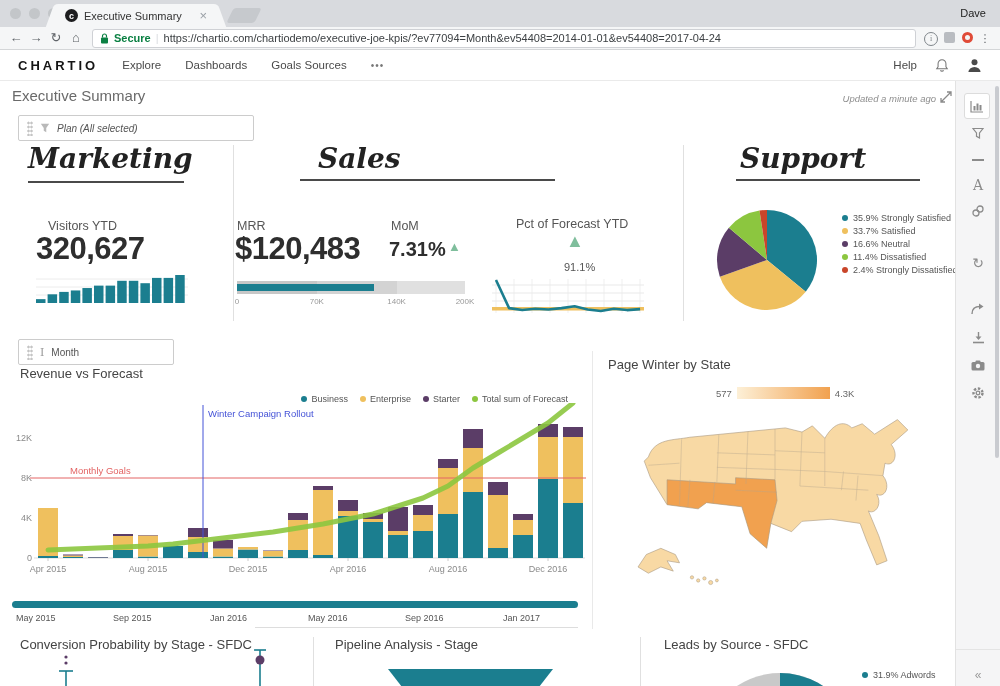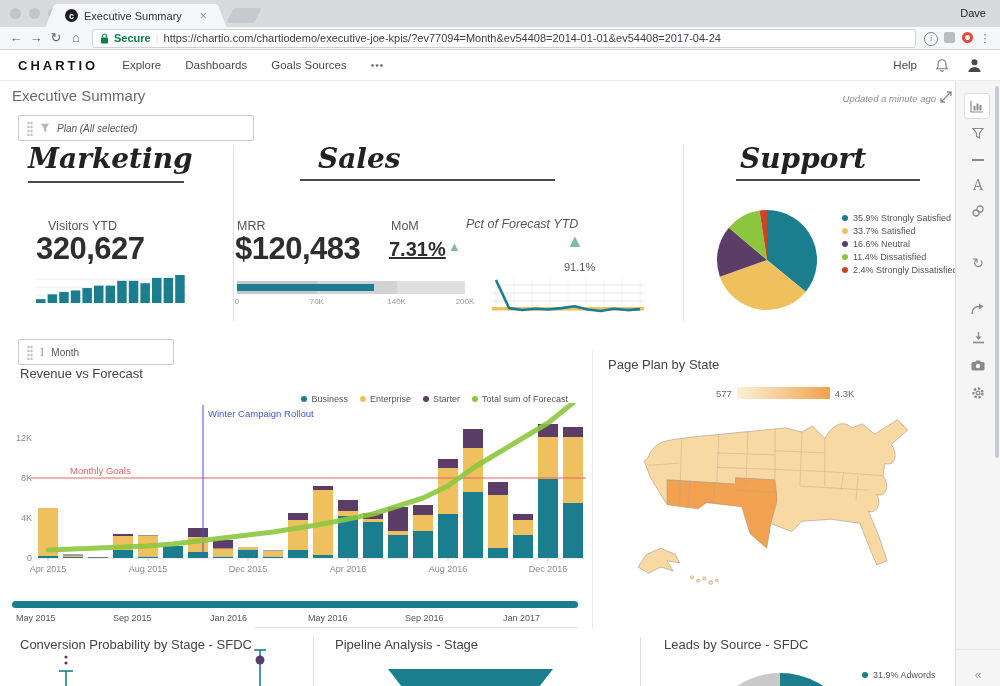--- a/index.html
+++ b/index.html
@@ -51,21 +51,21 @@
   .draghandle{width:6px;height:15px;background-image:radial-gradient(#c4c4c4 1px,transparent 1.2px);
     background-size:3px 4px;flex:0 0 auto;}
   .filtertext{font-size:10px;color:#555;}
   .it{font-style:italic;}
   .sectitle{font-family:"DejaVu Serif","Liberation Serif",serif;font-style:italic;font-weight:bold;
     font-size:28px;color:#222;border-bottom:2px solid #4a4a4a;height:42px;line-height:40px;}
   .vdiv{width:1px;background:#e0e0e0;}
   .hdiv{height:1px;background:#ddd;}
   .kpilabel{font-size:12.5px;color:#555;}
   .kpibig{font-size:31px;font-weight:bold;color:#2e2e2e;letter-spacing:-0.5px;}
-  .kpimed{font-size:20px;font-weight:bold;color:#2e2e2e;text-decoration:underline;}
+  .kpimed{font-size:20px;font-weight:bold;color:#2e2e2e;}
   .deltatri{color:#7fbe9c;font-size:13px;}
   .deltasmall{font-size:11px;color:#555;}
   .ticklabel{position:absolute;font-size:8px;color:#999;transform:translateX(-50%);}
   .bb{position:absolute;top:0;height:13px;}
   .bv{position:absolute;top:3px;height:7px;background:#1B7E8F;}
   .ptitle{font-size:13px;color:#444;}
   .legend{display:flex;gap:12px;align-items:center;}
   .legend .li{display:flex;gap:4px;align-items:center;font-size:9px;color:#555;}
   .ldot{width:6px;height:6px;border-radius:50%;display:inline-block;}
   .plegend .row{display:flex;gap:5px;align-items:center;font-size:9px;color:#555;height:13px;}
@@ -193,21 +193,21 @@
       <span class="ticklabel" style="left:0%">0</span>
       <span class="ticklabel" style="left:35%">70K</span>
       <span class="ticklabel" style="left:70%">140K</span>
       <span class="ticklabel" style="left:100%">200K</span>
     </div>
 
   <div class="abs kpilabel" style="left:391px;top:138px;">MoM</div>
   <div class="abs kpimed" style="left:389px;top:157px;">7.31%</div>
   <div class="abs deltatri" style="left:448px;top:158px;">▲</div>
 
-  <div class="abs kpilabel" style="left:466px;top:136px;font-style:italic;">Pct of Forecast YTD</div>
+  <div class="abs kpilabel" style="left:516px;top:136px;">Pct of Forecast YTD</div>
   <div class="abs deltatri" style="left:566px;top:150px;font-size:18px;">▲</div>
   <div class="abs deltasmall" style="left:564px;top:180px;">91.1%</div>
   <svg id="pctspark" class="abs" style="left:492px;top:196px;" width="152" height="40">
       <line x1="4" y1="2" x2="4" y2="36" stroke="#efefef"></line>
       <line x1="22" y1="2" x2="22" y2="36" stroke="#efefef"></line>
       <line x1="40" y1="2" x2="40" y2="36" stroke="#efefef"></line>
       <line x1="58" y1="2" x2="58" y2="36" stroke="#efefef"></line>
       <line x1="76" y1="2" x2="76" y2="36" stroke="#efefef"></line>
       <line x1="94" y1="2" x2="94" y2="36" stroke="#efefef"></line>
       <line x1="112" y1="2" x2="112" y2="36" stroke="#efefef"></line>
@@ -366,21 +366,21 @@
     <span class="abs navglabel" style="left:16px;top:532px;">May 2015</span>
     <span class="abs navglabel" style="left:113px;top:532px;">Sep 2015</span>
     <span class="abs navglabel" style="left:210px;top:532px;">Jan 2016</span>
     <span class="abs navglabel" style="left:308px;top:532px;">May 2016</span>
     <span class="abs navglabel" style="left:405px;top:532px;">Sep 2016</span>
     <span class="abs navglabel" style="left:503px;top:532px;">Jan 2017</span>
   </div>
   <div class="abs hdiv" style="left:255px;top:546px;width:323px;"></div>
 
   <div class="abs vdiv" style="left:592px;top:270px;height:278px;background:#e9e9e9;"></div>
-  <div class="abs ptitle" style="left:608px;top:276px;">Page Plan by State</div>
+  <div class="abs ptitle" style="left:608px;top:276px;">Page Winter by State</div>
   <div class="abs" style="left:716px;top:306px;display:flex;align-items:center;gap:5px;">
     <span class="mlegtxt">577</span>
     <span class="maplegendbar"></span>
     <span class="mlegtxt">4.3K</span>
   </div>
   <svg class="abs" style="left:605px;top:322px;" width="340" height="192" viewBox="0 0 300 185">
     <defs>
         <clipPath id="usclip">
           <path d="M28,52 C34,34 52,36 68,33 L160,24 L176,28 L186,22 L198,34 C206,20 216,16 224,24 L234,20 L246,30 L268,16 L278,26 L262,40 C270,50 264,62 256,58 L254,70 C262,80 256,92 248,88 C254,98 246,108 240,104 L250,128 L258,152 L248,156 L238,132 L232,116 L204,112 L176,114 L166,124 L146,116 L142,140 L126,126 L118,100 L84,96 L76,102 L46,98 L30,72 L24,56 Z"></path>
         </clipPath>

